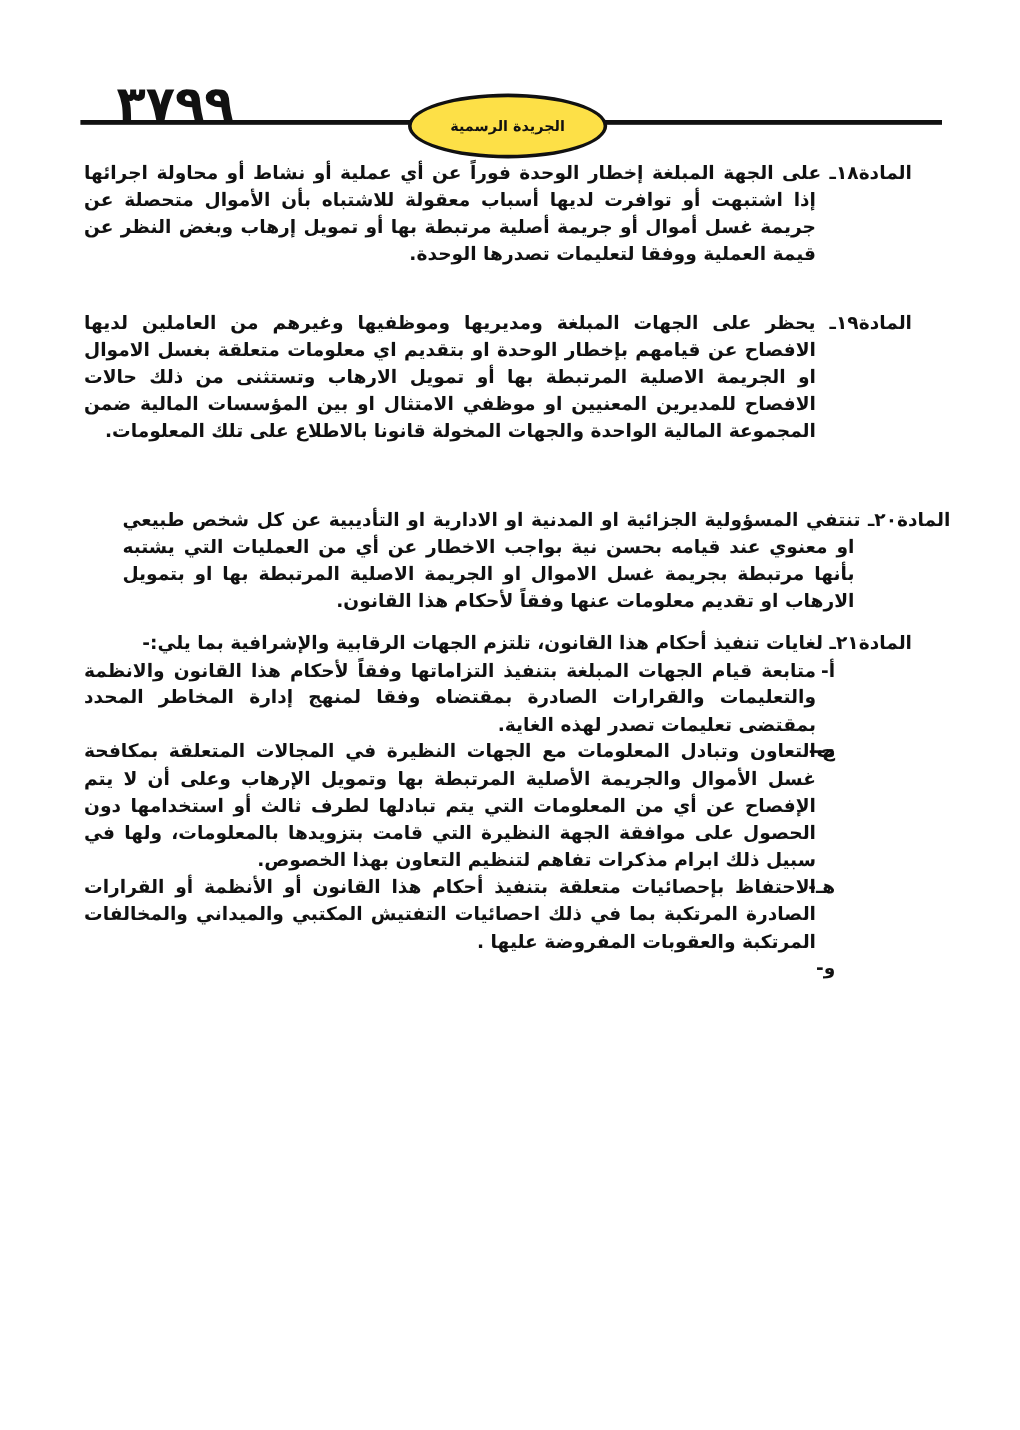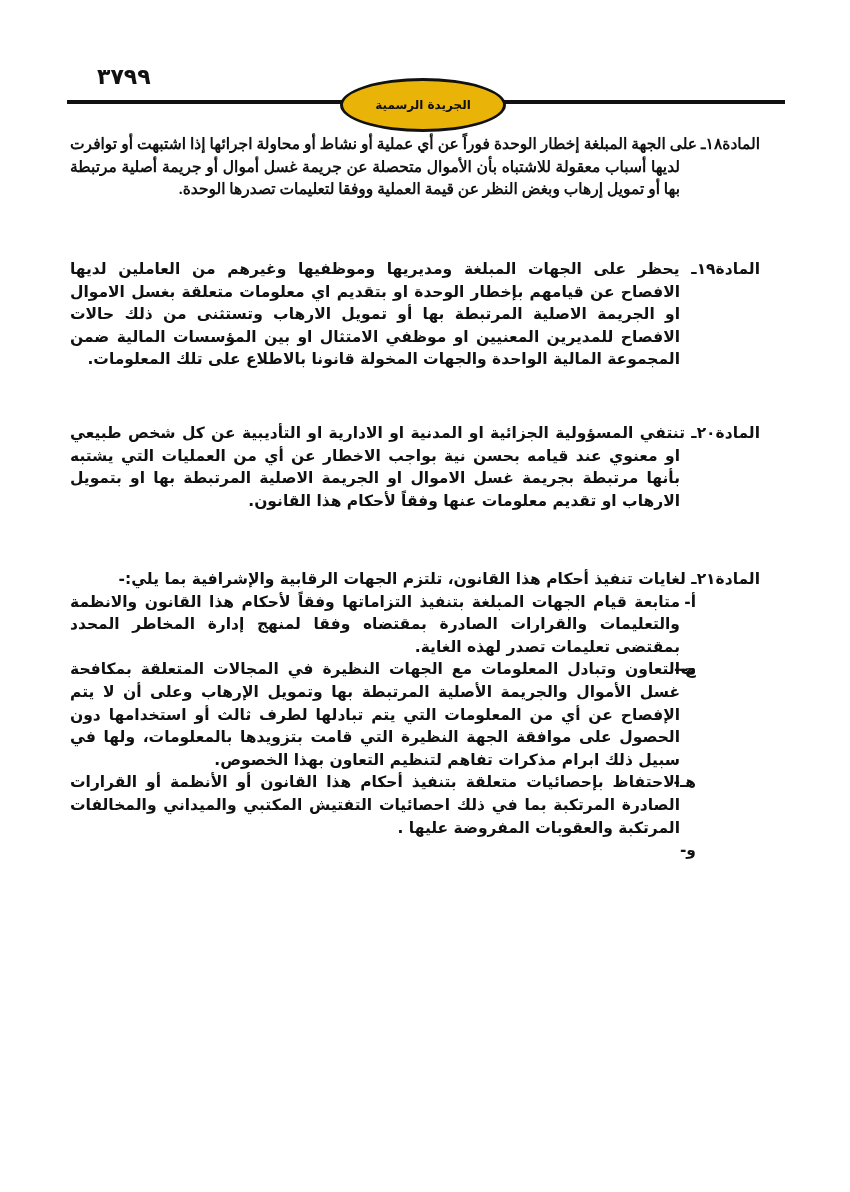--- a/index.html
+++ b/index.html
@@ -1,22 +1,22 @@
 <!DOCTYPE html>
 <html><head>
 <meta charset="utf-8">
 <style>
   html, body { margin: 0; padding: 0; background: #ffffff; }
   body { width: 850px; height: 1192px; position: relative; overflow: hidden;
          font-family: "DejaVu Sans", "Liberation Sans", sans-serif; color: #111; }
-  .page-number { position: absolute; left: 97px; top: 64px; font-size: 22px; font-weight: bold;
+  .page-number { position: absolute; left: 97px; top: 64px; font-size: 40px; font-weight: bold;
                  font-family: "DejaVu Sans", sans-serif; letter-spacing: 1px; color: #111; }
   .rule { position: absolute; left: 67px; top: 100px; width: 718px; height: 4px; background: #111; }
   .oval { position: absolute; left: 340px; top: 78px; width: 160px; height: 48px;
-          border: 3px solid #111; border-radius: 50%; background: #eab308;
+          border: 3px solid #111; border-radius: 50%; background: #fde047;
           display: flex; align-items: center; justify-content: center; }
   .oval span { font-size: 12px; font-weight: bold; direction: rtl; }
 
   .content { position: absolute; left: 70px; width: 690px; direction: rtl; font-weight: bold;
              font-size: 15.5px; line-height: 22.6px; }
   .article { position: absolute; left: 0; width: 690px; }
   .para { text-align: justify; text-align-last: right; }
   .art-head { display: inline; }
   .hang { padding-right: 80px; text-indent: -80px; }
   .item { padding-right: 80px; position: relative; }
@@ -29,42 +29,42 @@
 <div>
   <div class="page-number">٣٧٩٩</div>
   <div class="rule"></div>
   <div class="oval">
     <span>الجريدة الرسمية</span>
   </div>
 </div>
 
 <div class="content">
 
-  <div class="article" style="top:133px;font-family:Liberation Serif, serif;">
+  <div class="article" style="top:133px;">
     <div class="para hang">
       <span class="art-head">المادة١٨ـ</span>
       <span>على الجهة المبلغة إخطار الوحدة فوراً عن أي عملية أو نشاط أو محاولة اجرائها إذا اشتبهت أو توافرت لديها أسباب معقولة للاشتباه بأن الأموال متحصلة عن جريمة غسل أموال أو جريمة أصلية مرتبطة بها أو تمويل إرهاب وبغض النظر عن قيمة العملية ووفقا لتعليمات تصدرها الوحدة.</span>
     </div>
   </div>
 
   <div class="article" style="top:258px;">
     <div class="para hang">
       <span class="art-head">المادة١٩ـ</span>
       <span>يحظر على الجهات المبلغة ومديريها وموظفيها وغيرهم من العاملين لديها الافصاح عن قيامهم بإخطار الوحدة او بتقديم اي معلومات متعلقة بغسل الاموال او الجريمة الاصلية المرتبطة بها أو تمويل الارهاب وتستثنى من ذلك حالات الافصاح للمديرين المعنيين او موظفي الامتثال او بين المؤسسات المالية ضمن المجموعة المالية الواحدة والجهات المخولة قانونا بالاطلاع على تلك المعلومات.</span>
     </div>
   </div>
 
-  <div class="article" style="top:422px;">
+  <div class="article" style="top:422px;margin-left:32px;">
     <div class="para hang">
       <span class="art-head">المادة٢٠ـ</span>
       <span>تنتفي المسؤولية الجزائية او المدنية او الادارية او التأديبية عن كل شخص طبيعي او معنوي عند قيامه بحسن نية بواجب الاخطار عن أي من العمليات التي يشتبه بأنها مرتبطة بجريمة غسل الاموال او الجريمة الاصلية المرتبطة بها او بتمويل الارهاب او تقديم معلومات عنها وفقاً لأحكام هذا القانون.</span>
     </div>
   </div>
 
-  <div class="article" style="top:568px;">
+  <div class="article" style="top:525px;">
     <div class="para">
       <span class="art-head">المادة٢١ـ</span>
       <span>لغايات تنفيذ أحكام هذا القانون، تلتزم الجهات الرقابية والإشرافية بما يلي:-</span>
     </div>
 
     <div class="item">
       <span class="item-label">أ-</span>
       <div class="item-text">متابعة قيام الجهات المبلغة بتنفيذ التزاماتها وفقاً لأحكام هذا القانون والانظمة والتعليمات والقرارات الصادرة بمقتضاه وفقا لمنهج إدارة المخاطر المحدد بمقتضى تعليمات تصدر لهذه الغاية.</div>
     </div>
     <div class="item">

